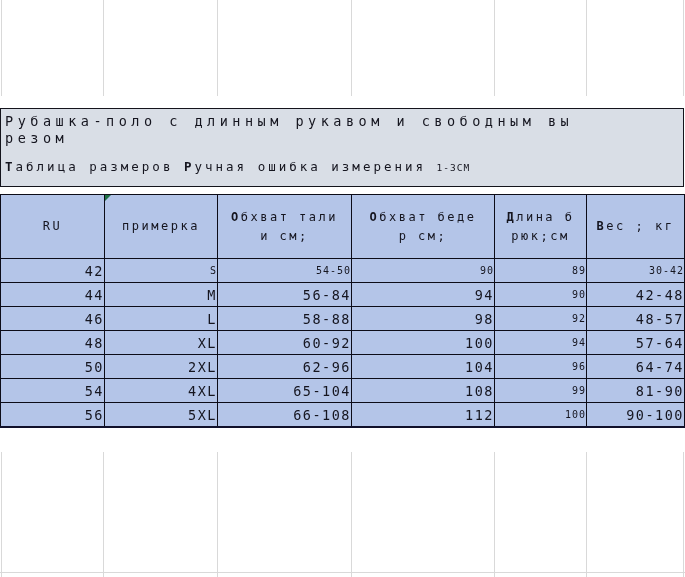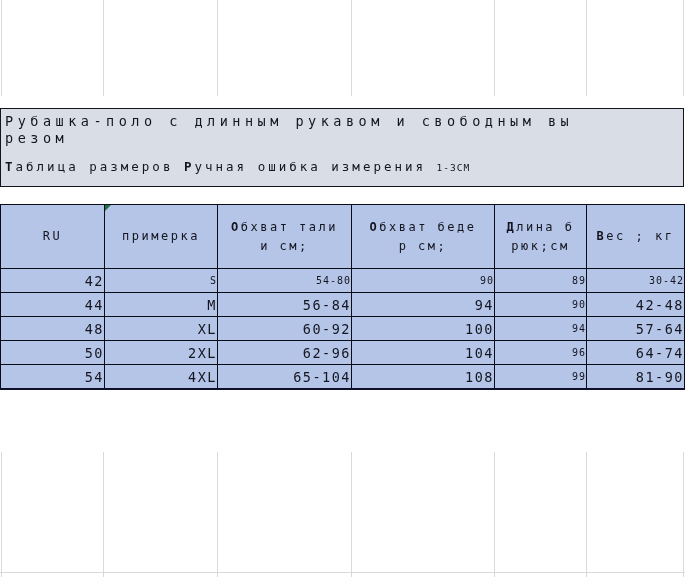--- a/index.html
+++ b/index.html
@@ -25,21 +25,21 @@
     letter-spacing:4.5px;padding:4px 2px 0 4px;
   }
   .subtitle-block{top:147px;height:39px;border-top:none;display:flex;align-items:center;}
   .subtitle-text{padding-left:4px;font-size:12.5px;letter-spacing:3px;white-space:nowrap;}
   .sub-part{display:inline-block;}
   .sub-part::first-letter{font-weight:bold;}
   .sub-suffix{font-size:9.5px;letter-spacing:1px;}
 
   
   table.size{
-    position:absolute;left:0;top:204px;width:684px;
+    position:absolute;left:0;top:194px;width:684px;
     border-collapse:collapse;table-layout:fixed;
     border:1px solid #0c0c18;border-bottom:2px solid #10102a;
   }
   table.size th,table.size td{
     border:1px solid #0c0c18;background:#b4c5e8;
     text-align:center;vertical-align:middle;overflow:hidden;
     padding:0;position:relative;
   }
   table.size th{
     height:63px;font-weight:normal;font-size:12px;
@@ -104,32 +104,40 @@
 р см;</span></th>
         <th><span class="th-inner">Длина б
 рюк;см</span></th>
         <th><span class="th-inner">Вес ; кг</span></th>
       </tr>
     </thead>
     <tbody>
       <tr>
         <td>42</td>
         <td class="sm">S</td>
-        <td class="sm">54-80</td>
+        <td class="sm">54-50</td>
         <td class="sm">90</td>
         <td class="sm">89</td>
         <td class="sm">30-42</td>
       </tr>
       <tr>
         <td>44</td>
         <td>M</td>
         <td>56-84</td>
         <td>94</td>
         <td class="sm">90</td>
         <td>42-48</td>
+      </tr>
+      <tr>
+        <td>46</td>
+        <td>L</td>
+        <td>58-88</td>
+        <td>98</td>
+        <td class="sm">92</td>
+        <td>48-57</td>
       </tr>
       <tr>
         <td>48</td>
         <td>XL</td>
         <td>60-92</td>
         <td>100</td>
         <td class="sm">94</td>
         <td>57-64</td>
       </tr>
       <tr>
@@ -141,15 +149,23 @@
         <td>64-74</td>
       </tr>
       <tr>
         <td>54</td>
         <td>4XL</td>
         <td>65-104</td>
         <td>108</td>
         <td class="sm">99</td>
         <td>81-90</td>
       </tr>
+      <tr>
+        <td>56</td>
+        <td>5XL</td>
+        <td>66-108</td>
+        <td>112</td>
+        <td class="sm">100</td>
+        <td>90-100</td>
+      </tr>
     </tbody>
   </table>
 </div>
 
 </body></html>

